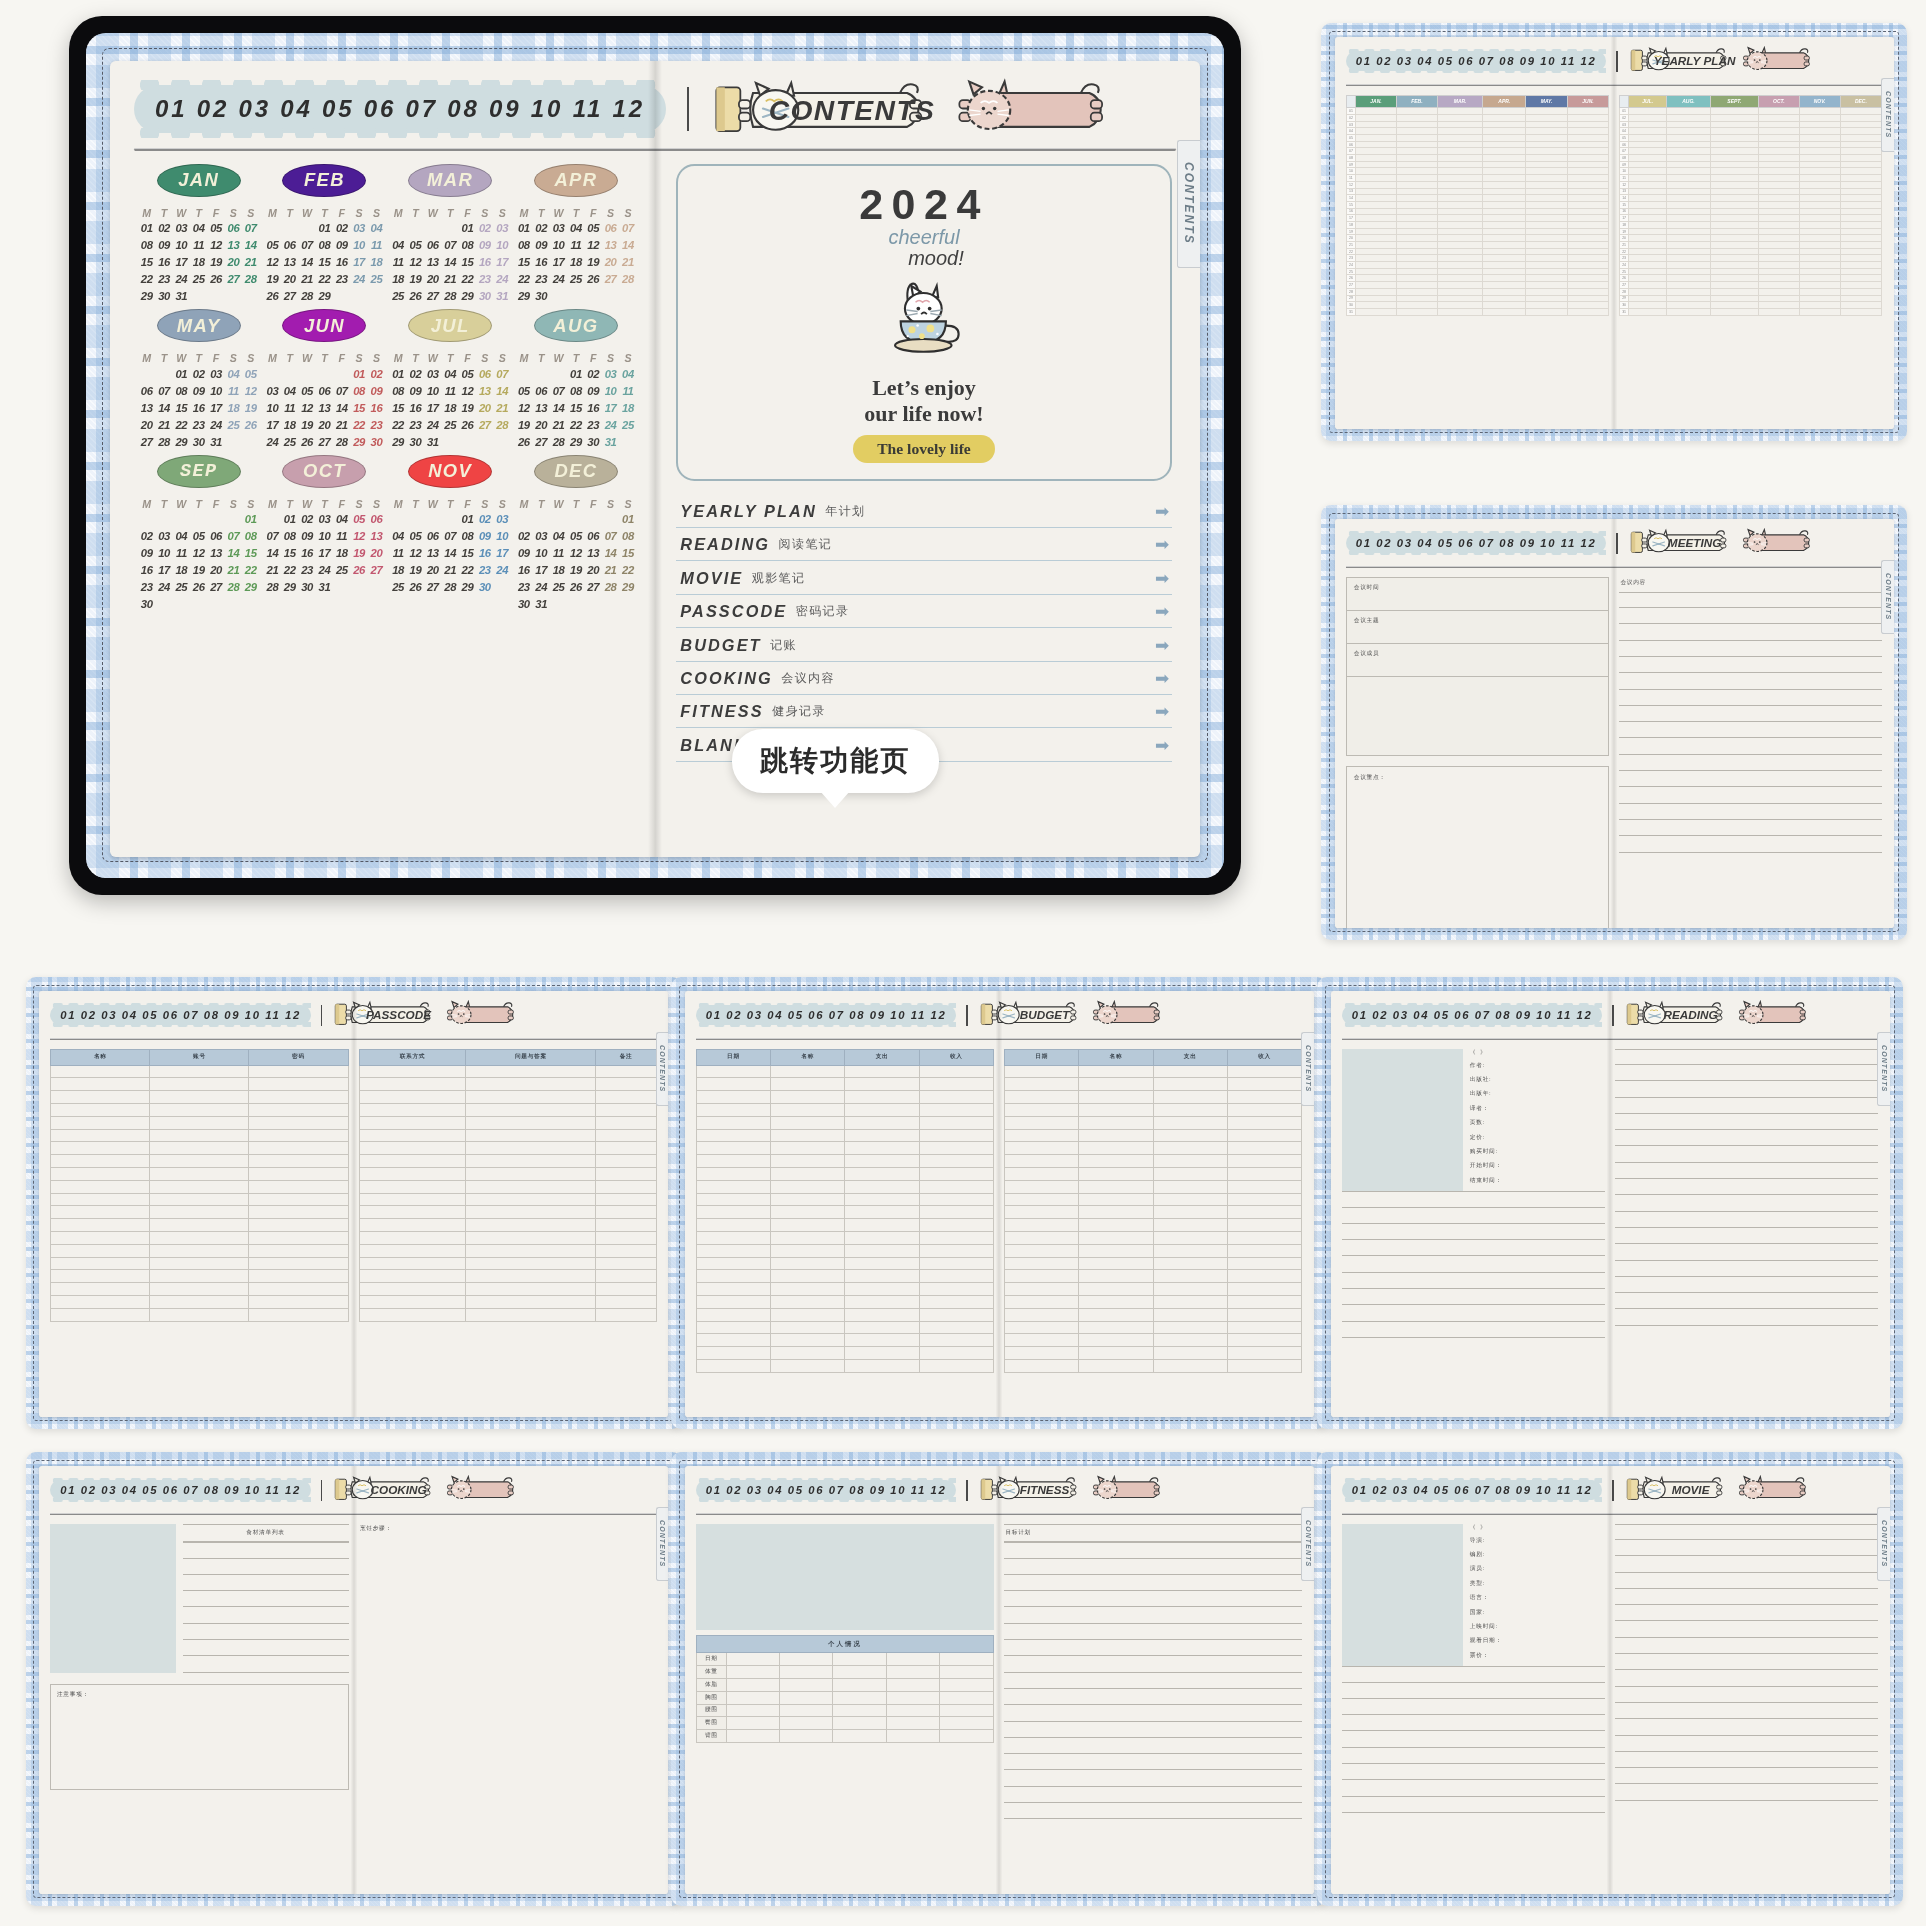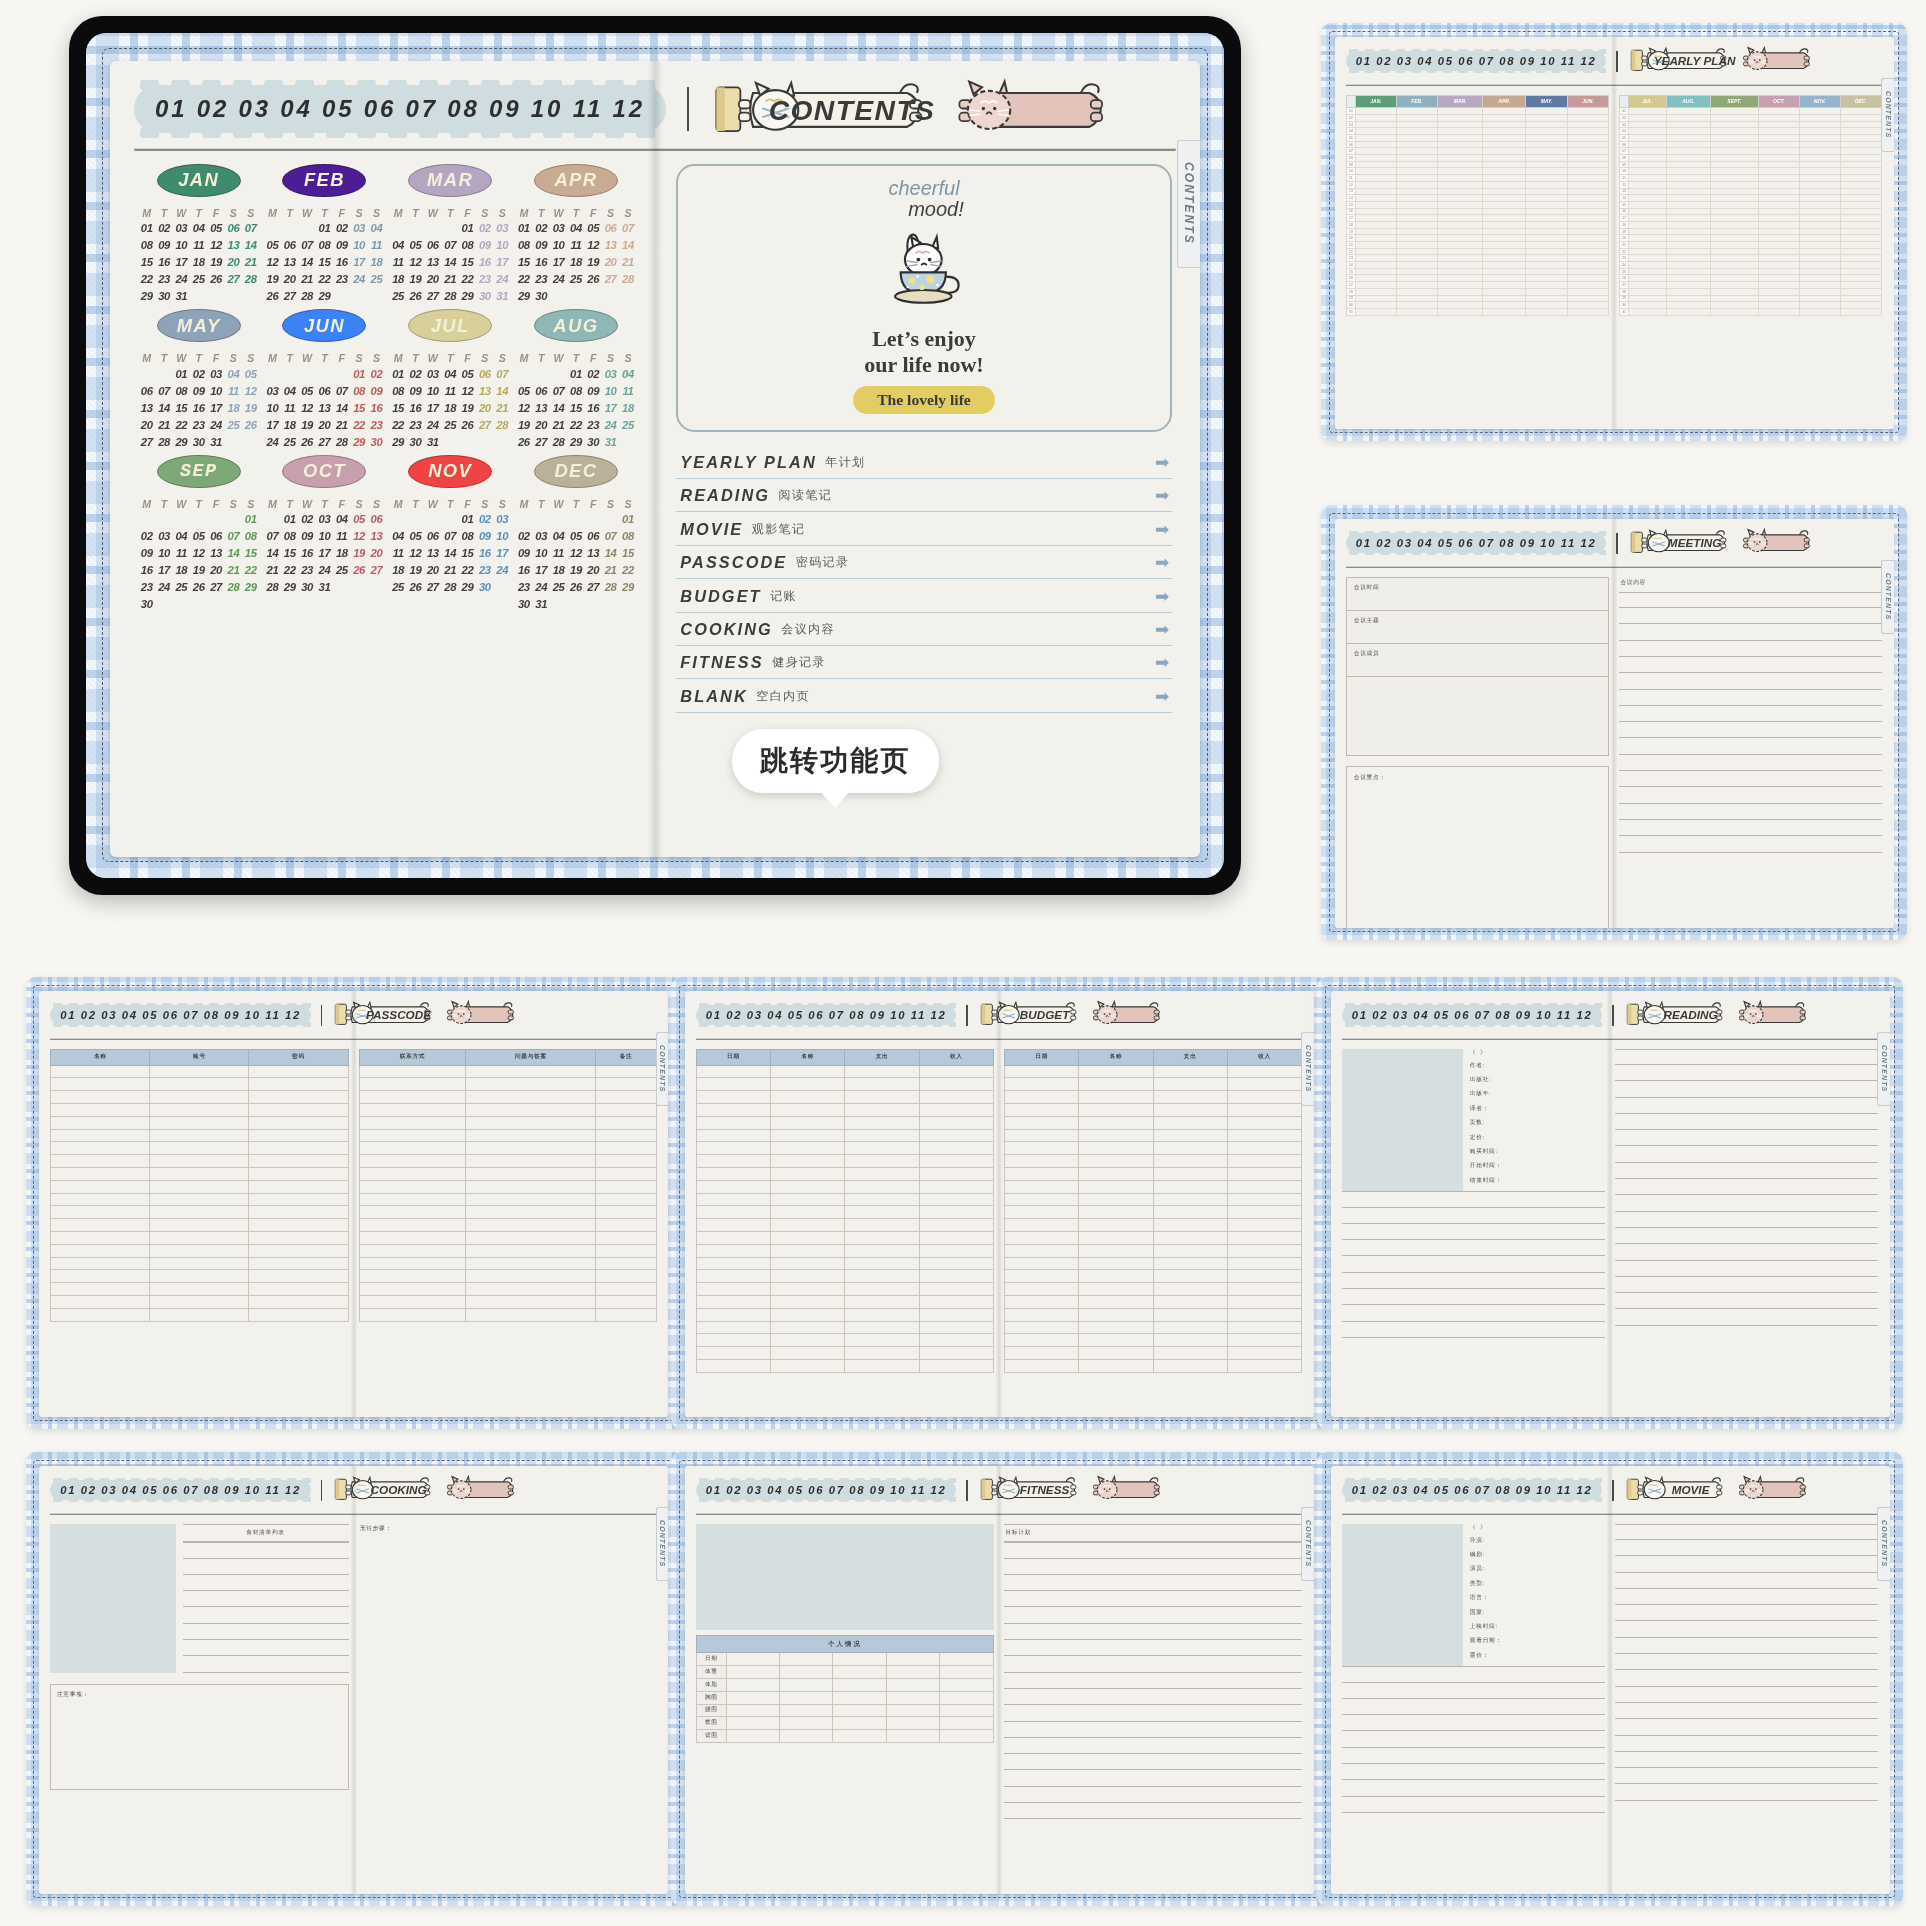--- a/index.html
+++ b/index.html
@@ -529,21 +529,21 @@
                     <span class="we" style="color: rgb(143, 163, 184);">25</span>
                     <span class="we" style="color: rgb(143, 163, 184);">26</span>
                     <span>27</span>
                     <span>28</span>
                     <span>29</span>
                     <span>30</span>
                     <span>31</span>
                   </div>
                 </div>
                 <div class="cal">
-                  <div class="cal-name" style="background: #3b82f6;">JUN</div>
+                  <div class="cal-name" style="background: #a21caf;">JUN</div>
                   <div class="dow">
                     <span>M</span>
                     <span>T</span>
                     <span>W</span>
                     <span>T</span>
                     <span>F</span>
                     <span>S</span>
                     <span>S</span>
                   </div>
                   <div class="days">
@@ -870,20 +870,21 @@
                     <span class="we" style="color: rgb(142, 132, 104);">29</span>
                     <span>30</span>
                     <span>31</span>
                   </div>
                 </div>
               </div>
           </div>
 
           <div class="page-r">
             <div class="card2024">
+              <div class="y2024">2024</div>
               <div class="cheerful">
                 <div>cheerful</div>
                 <div class="l2">mood!</div>
               </div>
               <svg width="106" height="99" viewBox="0 0 150 140">
                 <path d="M54 56 q-6 -26 2 -34 q10 -6 12 18" fill="#fff" stroke="#2f2f2f" stroke-width="3"></path>
                 <path d="M60 40 l-3 -16 l13 8 Z" fill="#fff" stroke="#2f2f2f" stroke-width="3"></path>
                 <path d="M86 40 l7 -16 l2 16 Z" fill="#fff" stroke="#2f2f2f" stroke-width="3"></path>
                 <ellipse cx="74" cy="56" rx="26" ry="22" fill="#fff" stroke="#2f2f2f" stroke-width="3"></ellipse>
                 <path d="M63 47 q5 -5 10 0 q5 -5 10 0" fill="none" stroke="#e0a6ac" stroke-width="2"></path>

